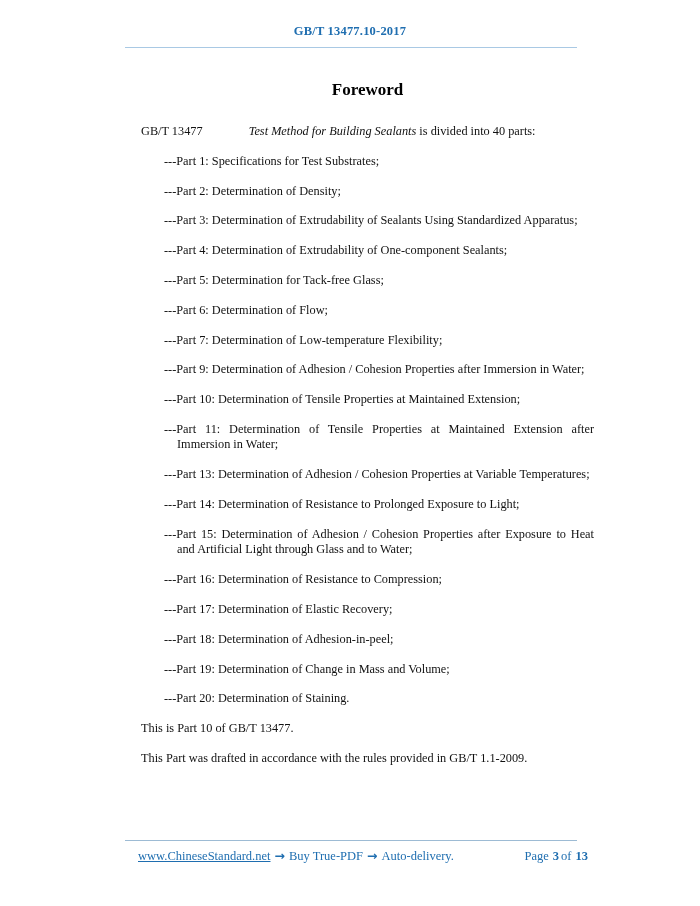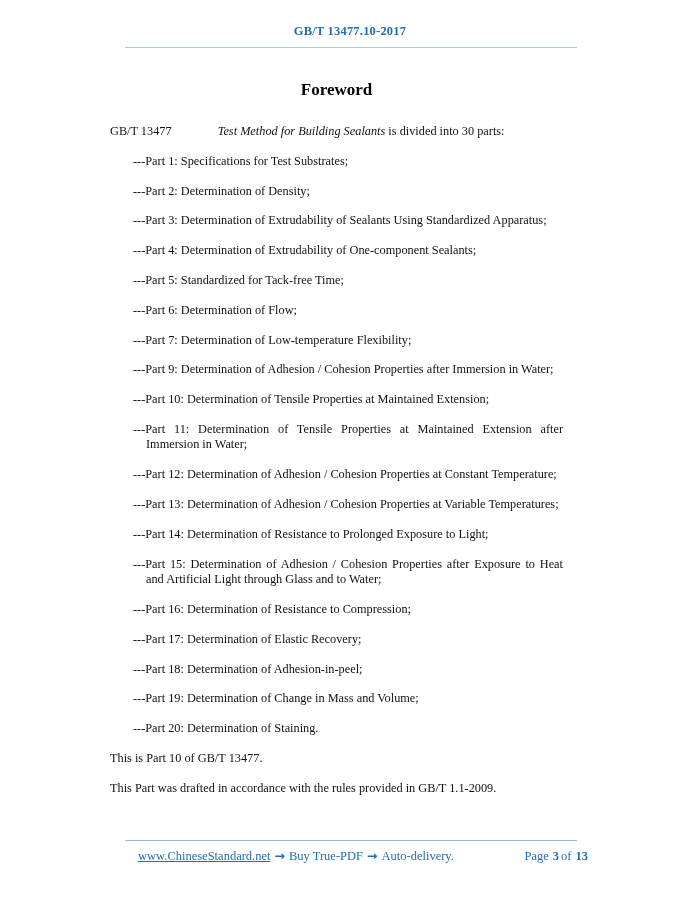--- a/index.html
+++ b/index.html
@@ -27,21 +27,21 @@
     position: absolute;
     top: 47px;
     left: 125px;
     width: 452px;
     height: 1px;
     background: #a9c9e4;
   }
   .content {
     position: absolute;
     top: 72px;
-    left: 110px;
+    left: 141px;
     width: 453px;
   }
   .fw-title {
     font-size: 17px;
     font-weight: bold;
     text-align: center;
     margin: 8px 0 24px 0;
     color: #000000;
   }
   .intro, .part-item, .closing-p {
@@ -92,34 +92,33 @@
 <body>
 
 <div class="page">
 
   <div class="doc-number">GB/T 13477.10-2017</div>
   <div class="header-rule"></div>
 
   <div class="content">
     <div class="fw-title">Foreword</div>
 
-    <p class="intro"><span>GB/T 13477 </span><span class="italic">Test Method for Building Sealants</span><span> is divided into 30 parts:</span></p>
+    <p class="intro"><span>GB/T 13477 </span><span class="italic">Test Method for Building Sealants</span><span> is divided into 40 parts:</span></p>
 
     <div>
         <p class="part-item">---Part 1: Specifications for Test Substrates;</p>
         <p class="part-item">---Part 2: Determination of Density;</p>
         <p class="part-item">---Part 3: Determination of Extrudability of Sealants Using Standardized Apparatus;</p>
         <p class="part-item">---Part 4: Determination of Extrudability of One-component Sealants;</p>
-        <p class="part-item">---Part 5: Standardized for Tack-free Time;</p>
+        <p class="part-item">---Part 5: Determination for Tack-free Glass;</p>
         <p class="part-item">---Part 6: Determination of Flow;</p>
         <p class="part-item">---Part 7: Determination of Low-temperature Flexibility;</p>
         <p class="part-item">---Part 9: Determination of Adhesion / Cohesion Properties after Immersion in Water;</p>
         <p class="part-item">---Part 10: Determination of Tensile Properties at Maintained Extension;</p>
         <p class="part-item">---Part 11: Determination of Tensile Properties at Maintained Extension after Immersion in Water;</p>
-        <p class="part-item">---Part 12: Determination of Adhesion / Cohesion Properties at Constant Temperature;</p>
         <p class="part-item">---Part 13: Determination of Adhesion / Cohesion Properties at Variable Temperatures;</p>
         <p class="part-item">---Part 14: Determination of Resistance to Prolonged Exposure to Light;</p>
         <p class="part-item">---Part 15: Determination of Adhesion / Cohesion Properties after Exposure to Heat and Artificial Light through Glass and to Water;</p>
         <p class="part-item">---Part 16: Determination of Resistance to Compression;</p>
         <p class="part-item">---Part 17: Determination of Elastic Recovery;</p>
         <p class="part-item">---Part 18: Determination of Adhesion-in-peel;</p>
         <p class="part-item">---Part 19: Determination of Change in Mass and Volume;</p>
         <p class="part-item">---Part 20: Determination of Staining.</p>
       </div>
 

